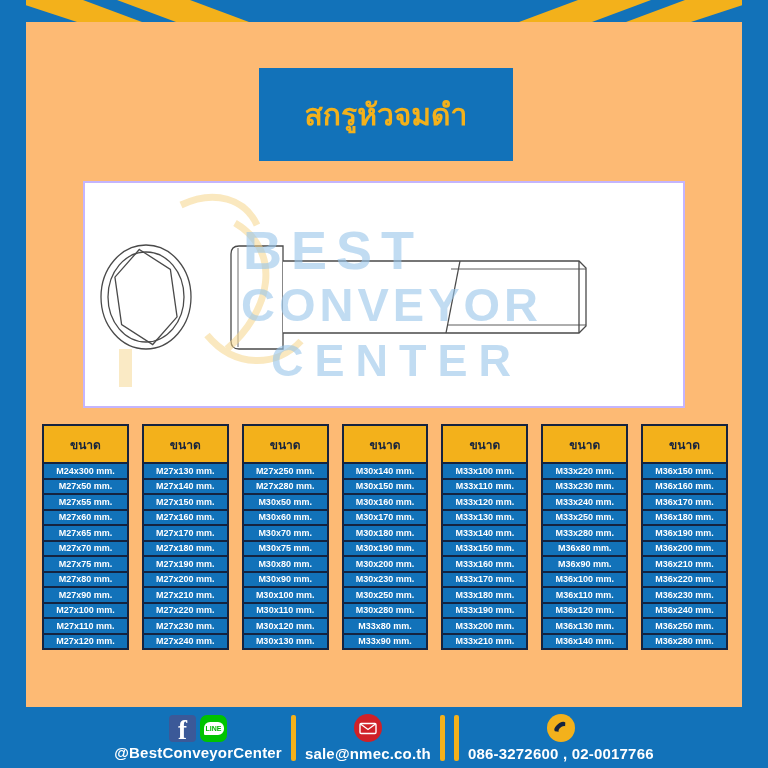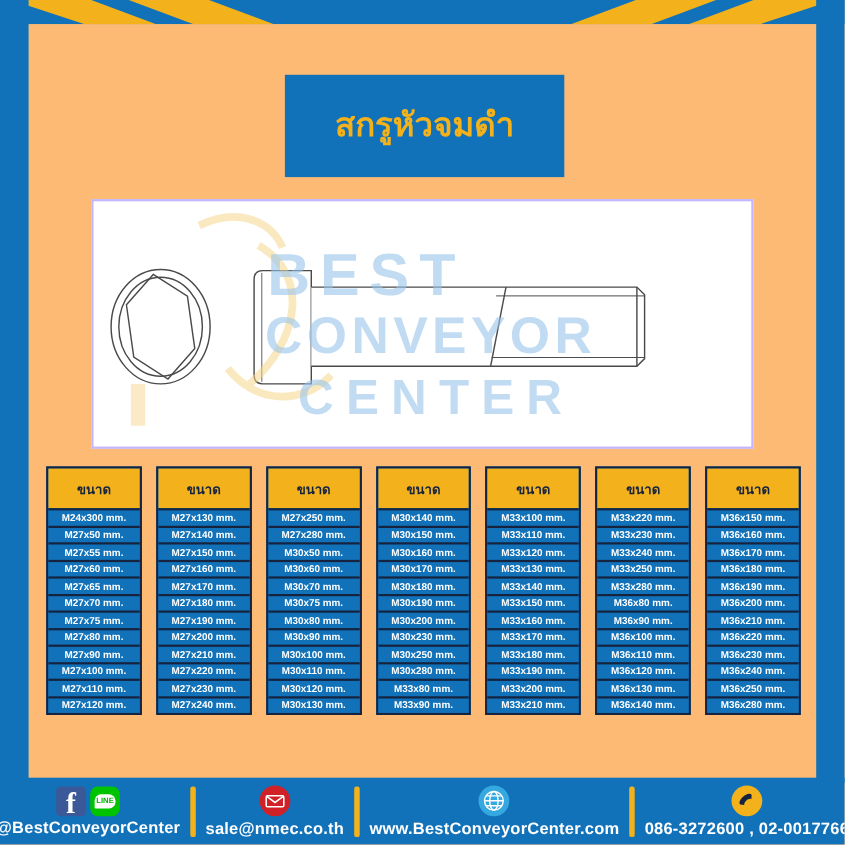--- a/index.html
+++ b/index.html
@@ -221,33 +221,20 @@
       <svg width="30" height="30" viewBox="0 0 30 30">
         <circle cx="15" cy="15" r="14" fill="#d02127"></circle>
         <rect x="7" y="10.5" width="16" height="10" rx="1.2" fill="none" stroke="#fff" stroke-width="1.4"></rect>
         <path d="M7.5,11 L15,16.5 L22.5,11" fill="none" stroke="#fff" stroke-width="1.4"></path>
       </svg>
       <div class="ftext">sale@nmec.co.th</div>
     </div>
 
     <div class="fdiv"></div>
 
-    <div class="fcell">
-      <svg width="30" height="30" viewBox="0 0 30 30">
-        <circle cx="15" cy="15" r="14" fill="#35a8e0"></circle>
-        <g stroke="#fff" stroke-width="1.3" fill="none">
-          <circle cx="15" cy="15" r="8.5"></circle>
-          <ellipse cx="15" cy="15" rx="3.8" ry="8.5"></ellipse>
-          <line x1="6.5" y1="15" x2="23.5" y2="15"></line>
-          <line x1="8" y1="10.5" x2="22" y2="10.5"></line>
-          <line x1="8" y1="19.5" x2="22" y2="19.5"></line>
-        </g>
-      </svg>
-      <div class="ftext">www.BestConveyorCenter.com</div>
-    </div>
 
     <div class="fdiv"></div>
 
     <div class="fcell">
       <svg width="30" height="30" viewBox="0 0 30 30">
         <circle cx="15" cy="15" r="14" fill="#f3b11b"></circle>
         <path d="M8.2,13.6 C8.2,8.8 21.8,8.8 21.8,13.6 L19.2,16.4 C18.2,13.8 11.8,13.8 10.8,16.4 Z" fill="#15233f" transform="rotate(-40 15 15)"></path>
       </svg>
       <div class="ftext">086-3272600 , 02-0017766</div>
     </div>

